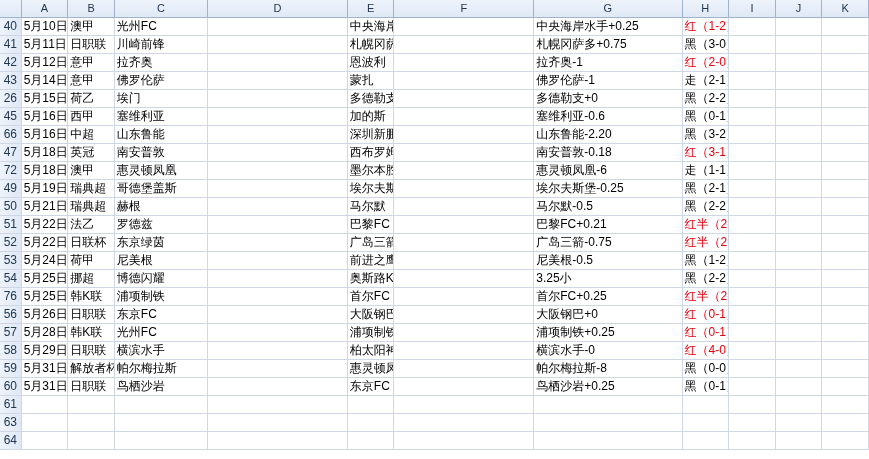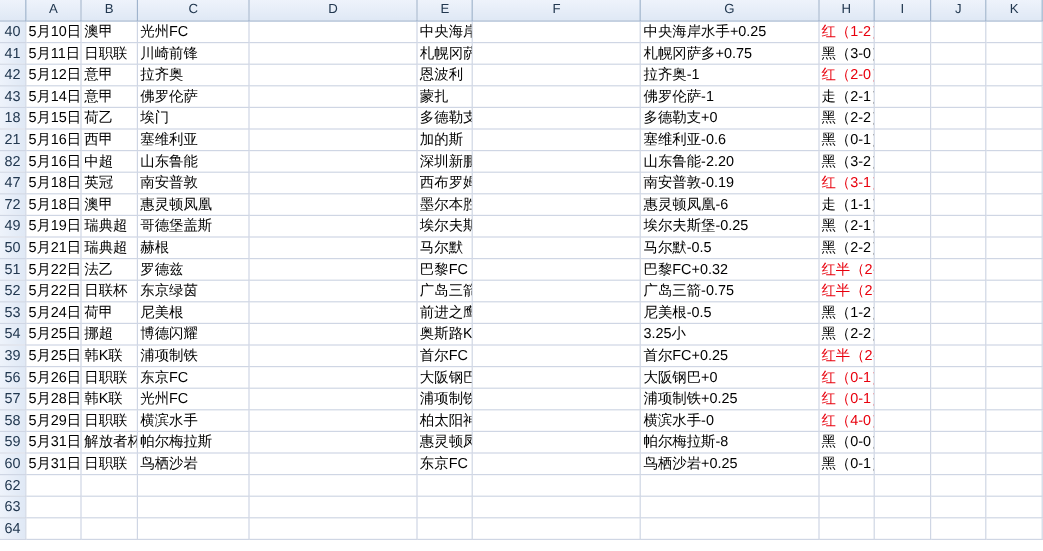--- a/index.html
+++ b/index.html
@@ -148,70 +148,70 @@
           <td></td>
           <td>蒙扎</td>
           <td></td>
           <td>佛罗伦萨-1</td>
           <td class="cell-black">走（2-1）</td>
           <td></td>
           <td></td>
           <td></td>
         </tr>
         <tr>
-          <td class="rowhdr">18</td>
+          <td class="rowhdr">26</td>
           <td>5月15日00：45</td>
           <td>荷乙</td>
           <td>埃门</td>
           <td></td>
           <td>多德勒支</td>
           <td></td>
           <td>多德勒支+0</td>
           <td class="cell-black">黑（2-2）</td>
           <td></td>
           <td></td>
           <td></td>
         </tr>
         <tr>
-          <td class="rowhdr">21</td>
+          <td class="rowhdr">45</td>
           <td>5月16日1：30</td>
           <td>西甲</td>
           <td>塞维利亚</td>
           <td></td>
           <td>加的斯</td>
           <td></td>
           <td>塞维利亚-0.6</td>
           <td class="cell-black">黑（0-1）</td>
           <td></td>
           <td></td>
           <td></td>
         </tr>
         <tr>
-          <td class="rowhdr">82</td>
+          <td class="rowhdr">66</td>
           <td>5月16日19：35</td>
           <td>中超</td>
           <td>山东鲁能</td>
           <td></td>
           <td>深圳新鹏城</td>
           <td></td>
           <td>山东鲁能-2.20</td>
           <td class="cell-black">黑（3-2）</td>
           <td></td>
           <td></td>
           <td></td>
         </tr>
         <tr>
           <td class="rowhdr">47</td>
           <td>5月18日3：00</td>
           <td>英冠</td>
           <td>南安普敦</td>
           <td></td>
           <td>西布罗姆维奇</td>
           <td></td>
-          <td>南安普敦-0.19</td>
+          <td>南安普敦-0.18</td>
           <td class="cell-red">红（3-1）</td>
           <td></td>
           <td></td>
           <td></td>
         </tr>
         <tr>
           <td class="rowhdr">72</td>
           <td>5月18日14：30</td>
           <td>澳甲</td>
           <td>惠灵顿凤凰</td>
@@ -253,21 +253,21 @@
           <td></td>
         </tr>
         <tr>
           <td class="rowhdr">51</td>
           <td>5月22日2：30</td>
           <td>法乙</td>
           <td>罗德兹</td>
           <td></td>
           <td>巴黎FC</td>
           <td></td>
-          <td>巴黎FC+0.32</td>
+          <td>巴黎FC+0.21</td>
           <td class="cell-red">红半（2-2）</td>
           <td></td>
           <td></td>
           <td></td>
         </tr>
         <tr>
           <td class="rowhdr">52</td>
           <td>5月22日18：00</td>
           <td>日联杯</td>
           <td>东京绿茵</td>
@@ -302,21 +302,21 @@
           <td></td>
           <td>奥斯路KFUM</td>
           <td></td>
           <td>3.25小</td>
           <td class="cell-black">黑（2-2）</td>
           <td></td>
           <td></td>
           <td></td>
         </tr>
         <tr>
-          <td class="rowhdr">39</td>
+          <td class="rowhdr">76</td>
           <td>5月25日18：00</td>
           <td>韩K联</td>
           <td>浦项制铁</td>
           <td></td>
           <td>首尔FC</td>
           <td></td>
           <td>首尔FC+0.25</td>
           <td class="cell-red">红半（2-2）</td>
           <td></td>
           <td></td>
@@ -386,21 +386,21 @@
           <td></td>
           <td>东京FC</td>
           <td></td>
           <td>鸟栖沙岩+0.25</td>
           <td class="cell-black">黑（0-1）</td>
           <td></td>
           <td></td>
           <td></td>
         </tr>
         <tr class="empty-row">
-          <td class="rowhdr">62</td>
+          <td class="rowhdr">61</td>
           <td></td>
           <td></td>
           <td></td>
           <td></td>
           <td></td>
           <td></td>
           <td></td>
           <td class="cell-black"></td>
           <td></td>
           <td></td>

